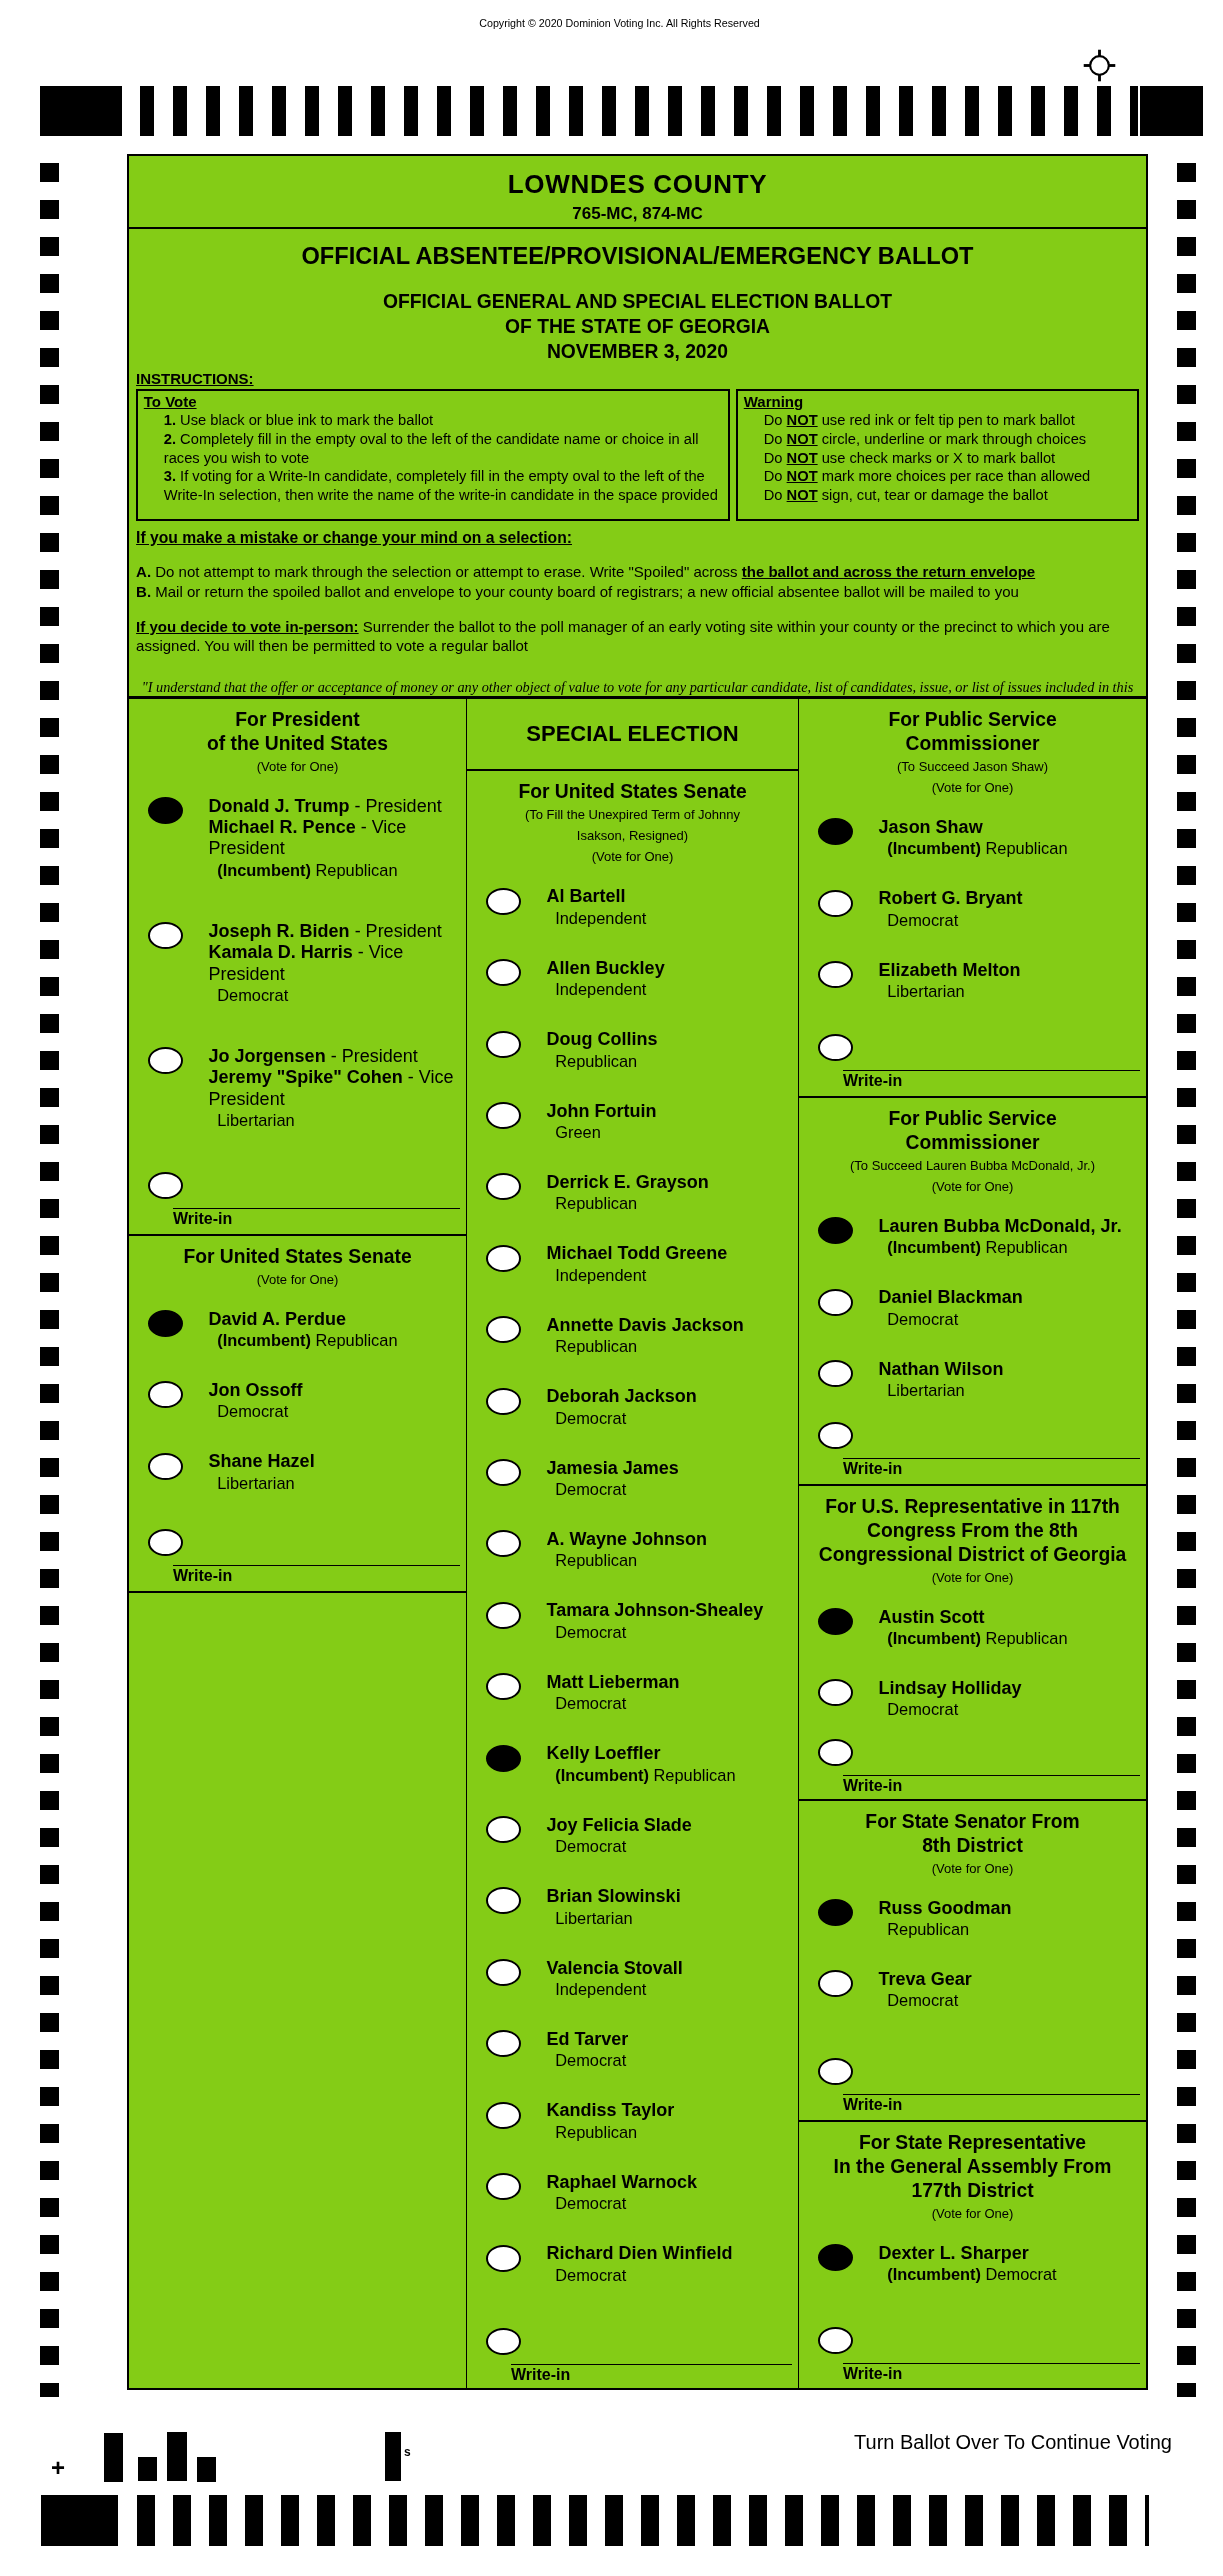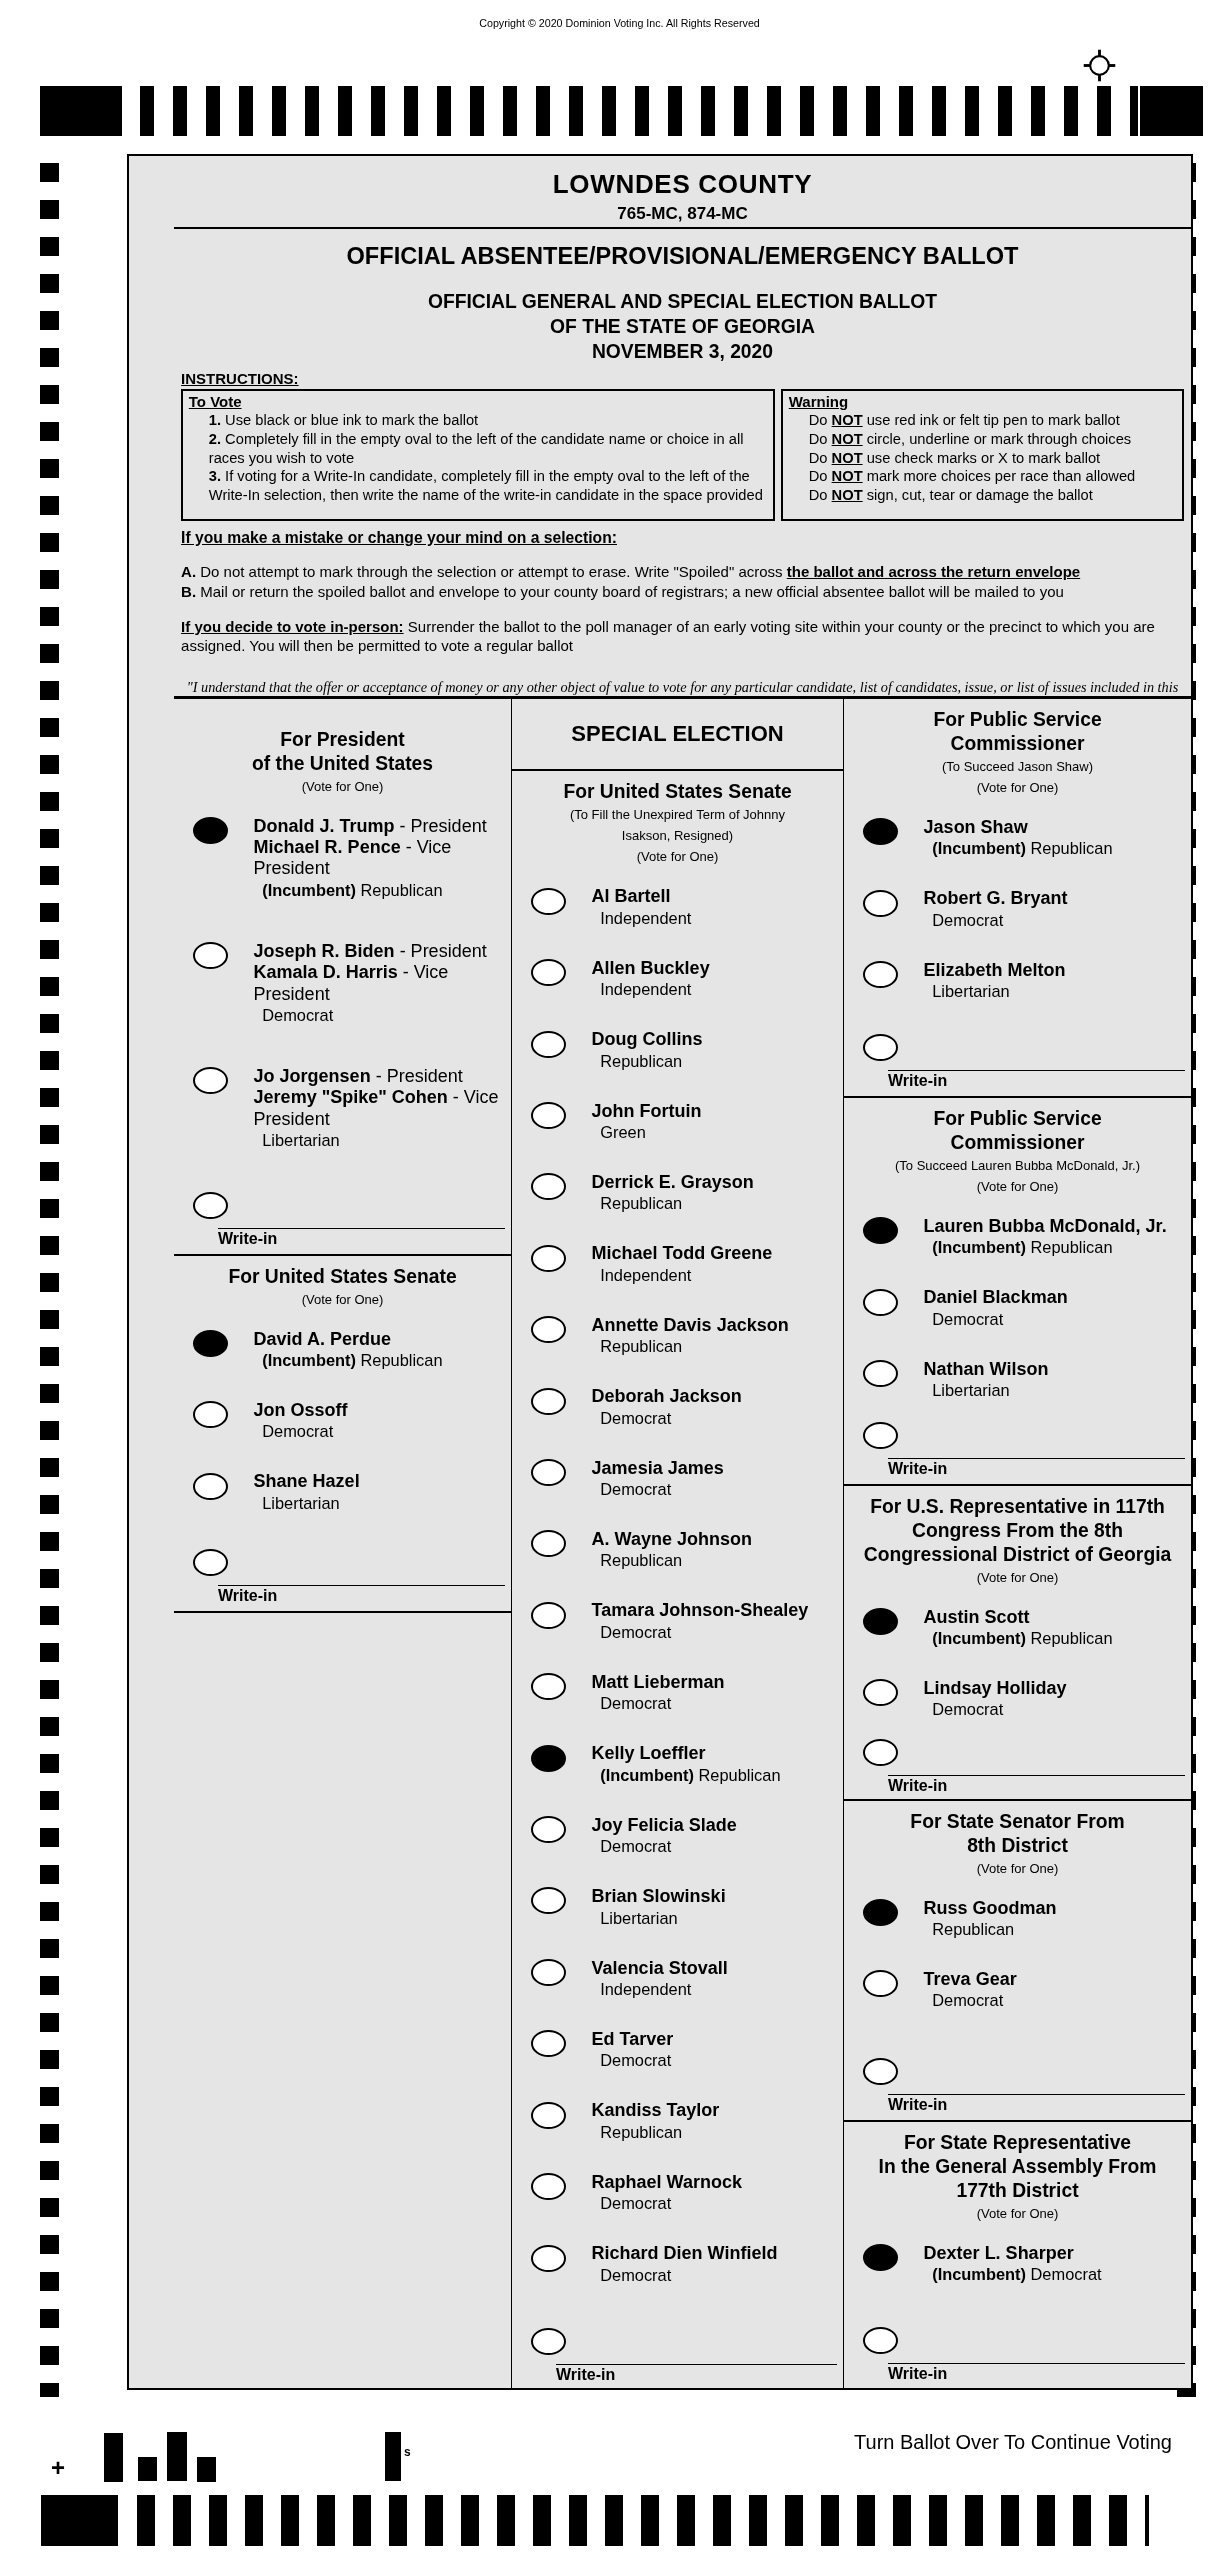--- a/index.html
+++ b/index.html
@@ -22,21 +22,21 @@
   .block-bl{position:absolute;left:41px;top:2495px;width:77px;height:51px;background:#000;}
   .bottom-bars{position:absolute;left:137px;top:2495px;width:1012px;height:51px;
             background:repeating-linear-gradient(to right,#000 0 18px,transparent 18px 36px);}
   .pb{position:absolute;background:#000;}
   .plus-mark{position:absolute;left:51px;top:2454px;font-size:24px;font-weight:bold;}
   .style-glyph{position:absolute;left:404px;top:2445px;font-size:12px;font-weight:bold;}
   .turn{position:absolute;left:643px;top:2431px;width:529px;text-align:right;
         font-size:20px;font-weight:normal;}
 
   
-  .ballot{position:absolute;left:127px;top:154px;width:1017px;border:2.1px solid #000;background:#e5e5e5;padding-left:45px;}
+  .ballot{position:absolute;left:127px;top:154px;width:1017px;border:2.1px solid #000;background:#84cc16;}
   .county-box{height:71px;border-bottom:2.9px solid #000;text-align:center;}
   .county{font-size:26px;font-weight:bold;padding-top:13px;letter-spacing:0.7px;}
   .codes{font-size:17px;font-weight:bold;padding-top:4.3px;}
 
   .title-box{height:467px;box-sizing:border-box;overflow:hidden;padding:0 7.1px;}
   .ballot-title{margin-top:14.3px;text-align:center;font-size:23.6px;font-weight:bold;}
   .ballot-sub{text-align:center;font-size:19.3px;font-weight:bold;line-height:25px;}
   .ballot-sub.first{margin-top:18.6px;}
   .instr-label{margin-top:5.7px;font-size:15px;font-weight:bold;text-decoration:underline;}
   .instr-row{display:flex;gap:5.7px;margin-top:2.9px;}
@@ -139,21 +139,21 @@
 
       <div class="mistake-h" id="mistake-heading"><span class="b u">If you make a mistake or change your mind on a selection:</span></div>
       <p class="sp-line sp-a" id="spoil-a"><span class="b">A.</span><span> Do not attempt to mark through the selection or attempt to erase.  Write "Spoiled" across </span><span class="b u">the ballot and across the return envelope</span></p>
       <p class="sp-line sp-b" id="spoil-b"><span class="b">B.</span><span> Mail or return the spoiled ballot and envelope to your county board of registrars; a new official absentee ballot will be mailed to you</span></p>
       <div class="inperson" id="inperson"><span class="b u">If you decide to vote in-person:</span><span>  Surrender the ballot to the poll manager of an early voting site within your county or the precinct to which you are assigned.  You will then be permitted to vote a regular ballot</span></div>
       <div class="felony">"I understand that the offer or acceptance of money or any other object of value to vote for any particular candidate, list of candidates, issue, or list of issues included in this election constitutes an act of voter fraud and is a felony under Georgia law." [O.C.G.A. 21-2-284(e), 21-2-285(h) and 21-2-383(e)]</div>
     </div>
 
     <div class="columns" id="columns">
         <div class="col col-0">
-          <section class="race" style="height: 537px; margin-top: 20px;">
+          <section class="race" style="height: 537px;">
             <div class="race-title">
               <div>For President</div>
               <div>of the United States</div>
             </div>
             <div class="race-sub">(Vote for One)</div>
             <div class="cands">
               <div class="candidate p3">
                 <div class="oval filled"></div>
                 <div class="cand-text">
                   <div class="cand-line"><span class="b">Donald J. Trump</span><span> - President</span></div>

